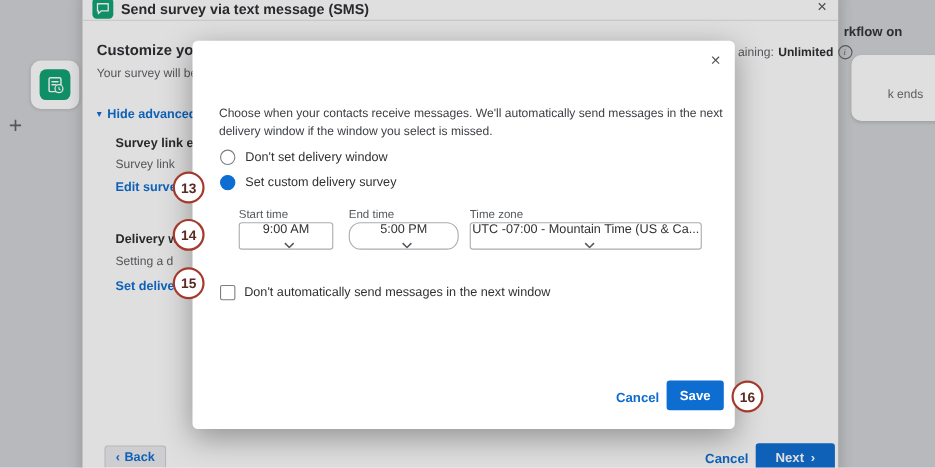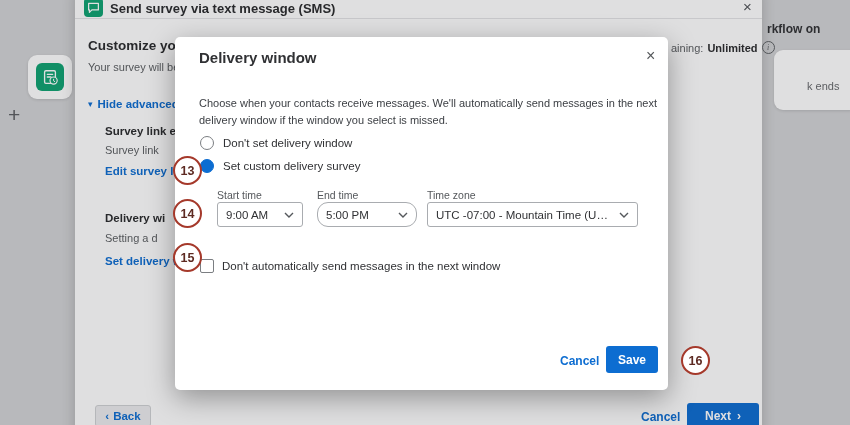--- a/index.html
+++ b/index.html
@@ -51,34 +51,34 @@
   #dw-close{left:471px;top:11px;font-size:16px;color:#55585b;cursor:pointer;line-height:1;}
   #dw-desc{left:24px;top:58px;width:458px;font-size:11px;line-height:1.55;color:#3d4045;}
   .radio-row{left:25px;display:flex;align-items:center;gap:9px;cursor:pointer;}
   #radio1{top:99px;}
   #radio2{top:122px;}
   .radio{width:14px;height:14px;border-radius:50%;border:1.5px solid #7b7e82;background:#fff;box-sizing:border-box;flex:0 0 auto;}
   .radio.sel{border-color:#0d6dd1;background:#0d6dd1;}
   .radio-label{font-size:11.5px;color:#303134;white-space:nowrap;}
   .field-label{top:152px;font-size:10.5px;color:#55585c;white-space:nowrap;}
   #lbl-start{left:42px;}#lbl-end{left:142px;}#lbl-tz{left:252px;}
-  .select{top:165px;height:25px;border:1px solid #a9acb0;border-radius:3px;background:#fff;display:flex;align-items:center;justify-content:space-between;padding:0 8px;font-size:11.5px;color:#303134;box-sizing:border-box;cursor:pointer;}
+  .select{top:165px;height:25px;border:1px solid #a9acb0;border-radius:3px;background:#fff;display:flex;align-items:center;justify-content:space-between;padding:0 8px;font-size:11.5px;color:#303134;box-sizing:border-box;cursor:pointer;flex-direction:column;}
   .select .val{white-space:nowrap;overflow:hidden;text-overflow:ellipsis;}
   #sel-start{left:42px;width:86px;}
   #sel-end{left:142px;width:100px;border-radius:11px;}
   #sel-tz{left:252px;width:211px;}
   .chev{flex:0 0 auto;margin-left:6px;display:flex;align-items:center;}
   #cb-row{left:25px;top:222px;display:flex;align-items:center;gap:8px;cursor:pointer;}
   .checkbox{width:14px;height:14px;border:1.5px solid #7b7e82;border-radius:2px;background:#fff;box-sizing:border-box;flex:0 0 auto;}
   #cb-label{font-size:11.5px;color:#303134;white-space:nowrap;}
   #dw-cancel{left:385px;top:317px;font-size:12px;font-weight:700;color:#0d6dd1;cursor:pointer;}
   #save-btn{left:431px;top:309px;width:52px;height:27px;background:#0d6dd1;border-radius:3px;color:#fff;font-weight:700;font-size:12px;display:flex;align-items:center;justify-content:center;cursor:pointer;}
 
   
-  .ann{width:25px;height:25px;border-radius:50%;background:#fff;border:2px solid #a5392b;color:#5d2a22;font-size:12.5px;font-weight:600;display:flex;align-items:center;justify-content:center;z-index:40;box-sizing:content-box;margin-left:16px;}
+  .ann{width:25px;height:25px;border-radius:50%;background:#fff;border:2px solid #a5392b;color:#5d2a22;font-size:12.5px;font-weight:600;display:flex;align-items:center;justify-content:center;z-index:40;box-sizing:content-box;}
   #ann13{left:157px;top:156px;}
   #ann14{left:157px;top:199px;}
   #ann15{left:157px;top:243px;}
   #ann16{left:665px;top:346px;}
 </style>
 </head>
 <body>
 
 <div class="abs" id="left-card">
   <div class="abs" id="left-icon">
@@ -134,21 +134,20 @@
   <div class="abs" id="sms-cancel">Cancel</div>
   <div class="abs" id="next-btn">
     <span>Next</span>
     <span>›</span>
   </div>
 </div>
 
 <div class="abs" id="overlay"></div>
 
 <div class="abs" id="dw-modal">
-  <div class="abs" id="dw-title">Delivery window</div>
   <div class="abs" id="dw-close">×</div>
   <div class="abs radio-row" id="radio1">
     <span class="radio"></span>
     <span class="radio-label">Don't set delivery window</span>
   </div>
 
   <div class="abs" id="dw-desc">Choose when your contacts receive messages. We'll automatically send messages in the next delivery window if the window you select is missed.</div>
   <div class="abs radio-row" id="radio2">
     <span class="radio sel"></span>
     <span class="radio-label">Set custom delivery survey</span>

